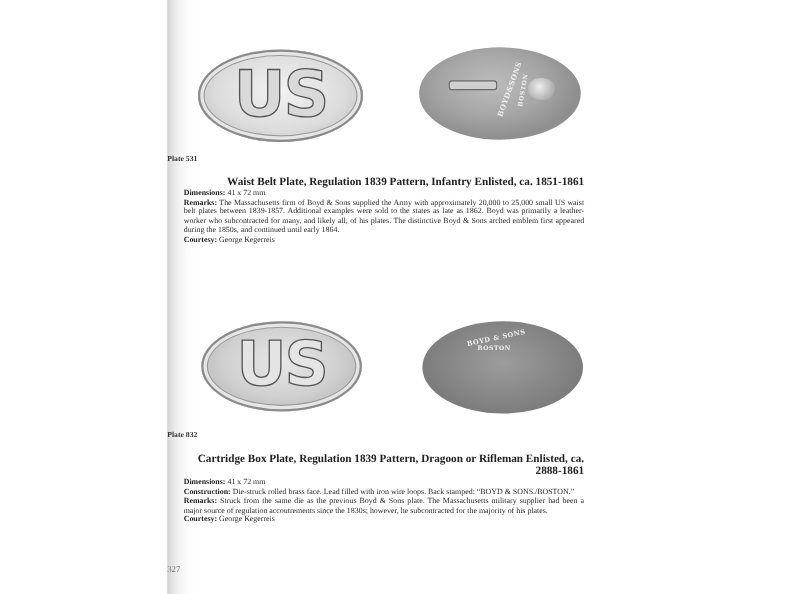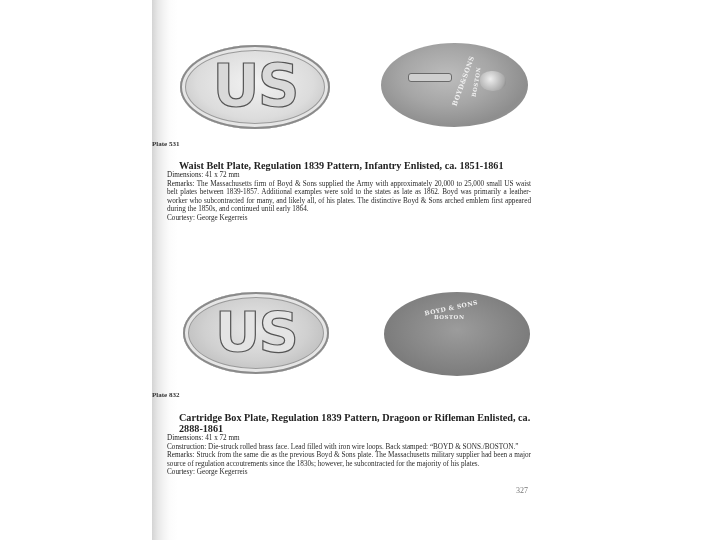--- a/index.html
+++ b/index.html
@@ -42,25 +42,25 @@
       position:absolute; background:radial-gradient(circle at 40% 40%, #eee, #aaa 70%, #666); border-radius:45% 55% 50% 50%;
     }
     .stamp {
       position:absolute; color:#f0f0f0; font-size:6px; font-weight:bold; letter-spacing:0.5px;
       font-family:"DejaVu Serif", serif; white-space:nowrap;
     }
     .caption {
       position:absolute; left:0; width:568px; text-align:left; font-weight:bold; font-size:7px; color:#333;
     }
     .entry { position:absolute; left:15px; width:364px; font-size:7.2px; line-height:8.6px; text-align:justify; }
-    .entry .title { font-size:10.2px; font-weight:bold; line-height:11px; color:#222; text-align:left;margin-left:12px; }
-    .entry b { font-weight:normal; color:#222; }
+    .entry .title { font-size:10.2px; font-weight:bold; line-height:11px; color:#222; text-align:right; }
+    .entry b { font-weight:bold; color:#222; }
     .entry p { margin:0; }
     .page-number {
-      position:absolute; left:0; width:376px; top:486px; text-align:right; font-size:8px; color:#777;
+      position:absolute; left:0; width:376px; top:513px; text-align:left; font-size:8px; color:#777;
     }
   </style>
 </head>
 <body>
 
 <div class="page">
 
   <div class="plate front" style="left:28px; top:45px; width:150px; height:84px;">
     <div class="letters" style="font-size:58px;">US</div>
   </div>

